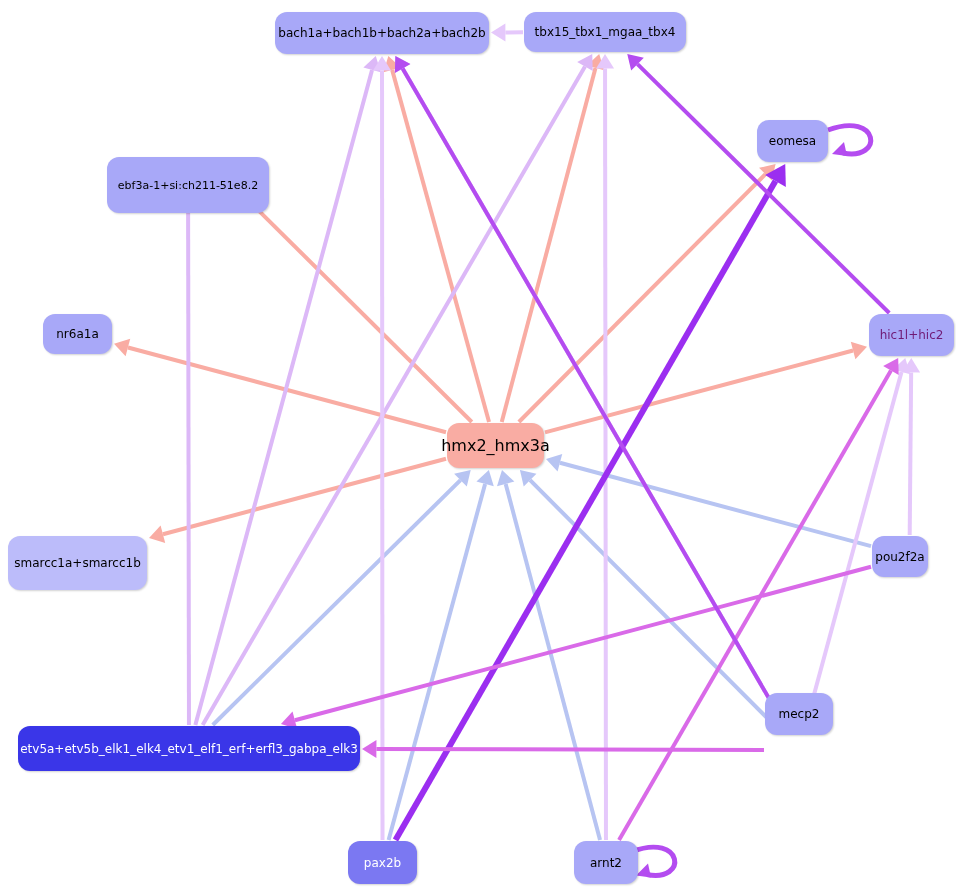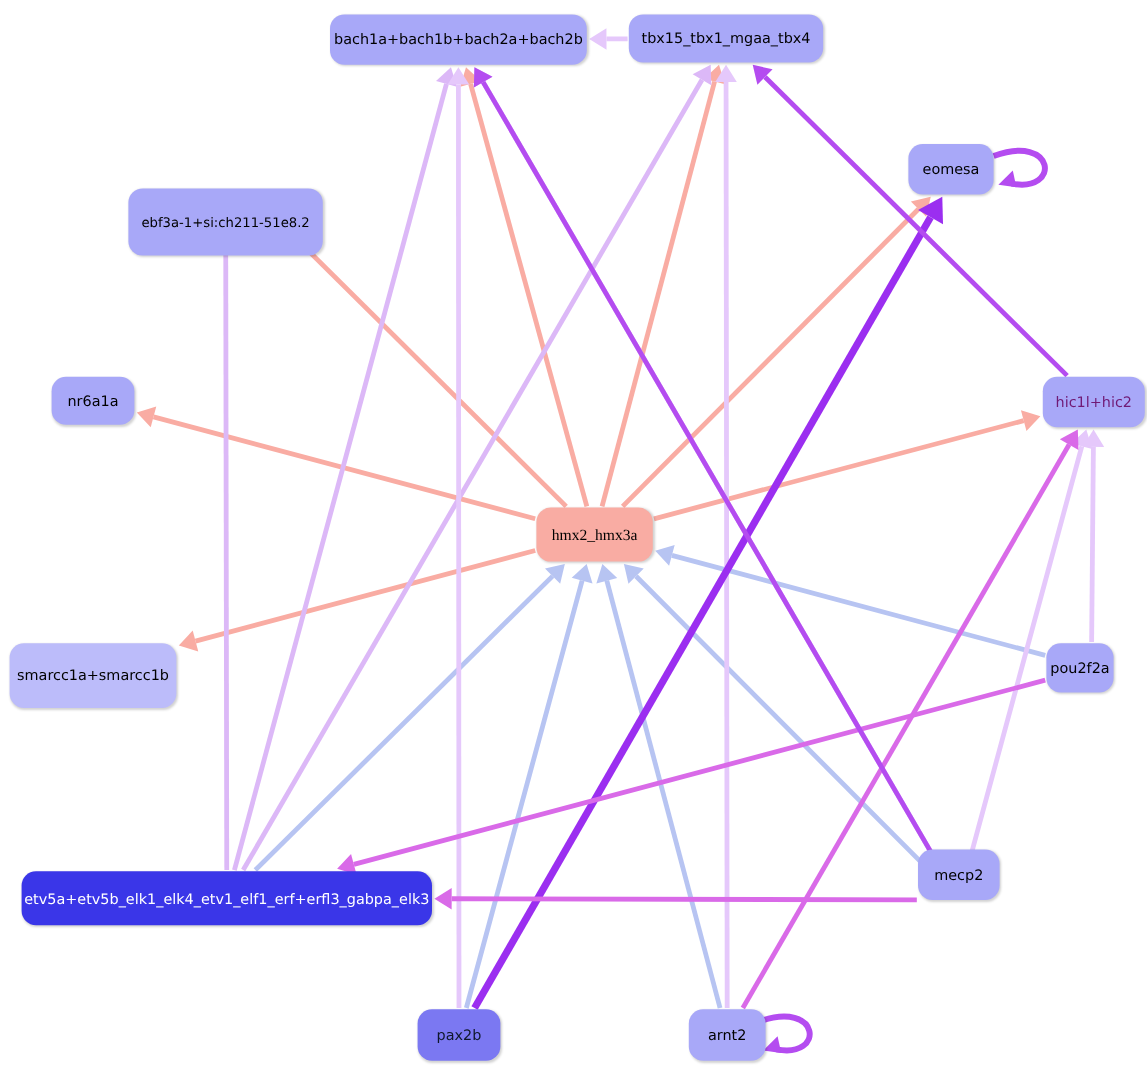--- a/index.html
+++ b/index.html
@@ -160,35 +160,35 @@
       </div>
       <div class="node-box" style="left: 757px; top: 120px; width: 71px; height: 42px; background: rgb(168, 168, 248); color: rgb(0, 0, 0); font-size: 12px;">
         <span class="node-label">eomesa</span>
       </div>
       <div class="node-box" style="left: 43px; top: 314px; width: 69px; height: 40px; background: rgb(168, 168, 248); color: rgb(0, 0, 0); font-size: 12px;">
         <span class="node-label">nr6a1a</span>
       </div>
       <div class="node-box" style="left: 869px; top: 314px; width: 85px; height: 42px; background: rgb(168, 168, 248); color: #701a75; font-size: 12px;">
         <span class="node-label">hic1l+hic2</span>
       </div>
-      <div class="node-box" style="left: 447px; top: 423px; width: 97px; height: 45px; background: rgb(249, 172, 163); color: rgb(0, 0, 0); font-size: 13px; font-family: Liberation Serif, serif;">
+      <div class="node-box" style="left: 447px; top: 423px; width: 97px; height: 45px; background: rgb(249, 172, 163); color: rgb(0, 0, 0); font-size: 16px;">
         <span class="node-label">hmx2_hmx3a</span>
       </div>
       <div class="node-box" style="left: 8px; top: 536px; width: 139px; height: 54px; background: rgb(188, 188, 250); color: rgb(0, 0, 0); font-size: 12px;">
         <span class="node-label">smarcc1a+smarcc1b</span>
       </div>
       <div class="node-box" style="left: 872px; top: 536px; width: 56px; height: 41px; background: rgb(168, 168, 248); color: rgb(0, 0, 0); font-size: 12px;">
         <span class="node-label">pou2f2a</span>
       </div>
       <div class="node-box" style="left: 18px; top: 726px; width: 342px; height: 45px; background: rgb(58, 54, 232); color: rgb(255, 255, 255); font-size: 12px;">
         <span class="node-label">etv5a+etv5b_elk1_elk4_etv1_elf1_erf+erfl3_gabpa_elk3</span>
       </div>
-      <div class="node-box" style="left: 765px; top: 708px; width: 68px; height: 42px; background: rgb(168, 168, 248); color: rgb(0, 0, 0); font-size: 12px;">
+      <div class="node-box" style="left: 765px; top: 693px; width: 68px; height: 42px; background: rgb(168, 168, 248); color: rgb(0, 0, 0); font-size: 12px;">
         <span class="node-label">mecp2</span>
       </div>
-      <div class="node-box" style="left: 348px; top: 841px; width: 69px; height: 43px; background: rgb(123, 120, 242); color: #0f172a; font-size: 12px;">
+      <div class="node-box" style="left: 348px; top: 841px; width: 69px; height: 43px; background: rgb(123, 120, 242); color: #ffffff; font-size: 12px;">
         <span class="node-label">pax2b</span>
       </div>
       <div class="node-box" style="left: 574px; top: 841px; width: 64px; height: 43px; background: rgb(168, 168, 248); color: rgb(0, 0, 0); font-size: 12px;">
         <span class="node-label">arnt2</span>
       </div>
     </div>
 </div>
 
 </body></html>

